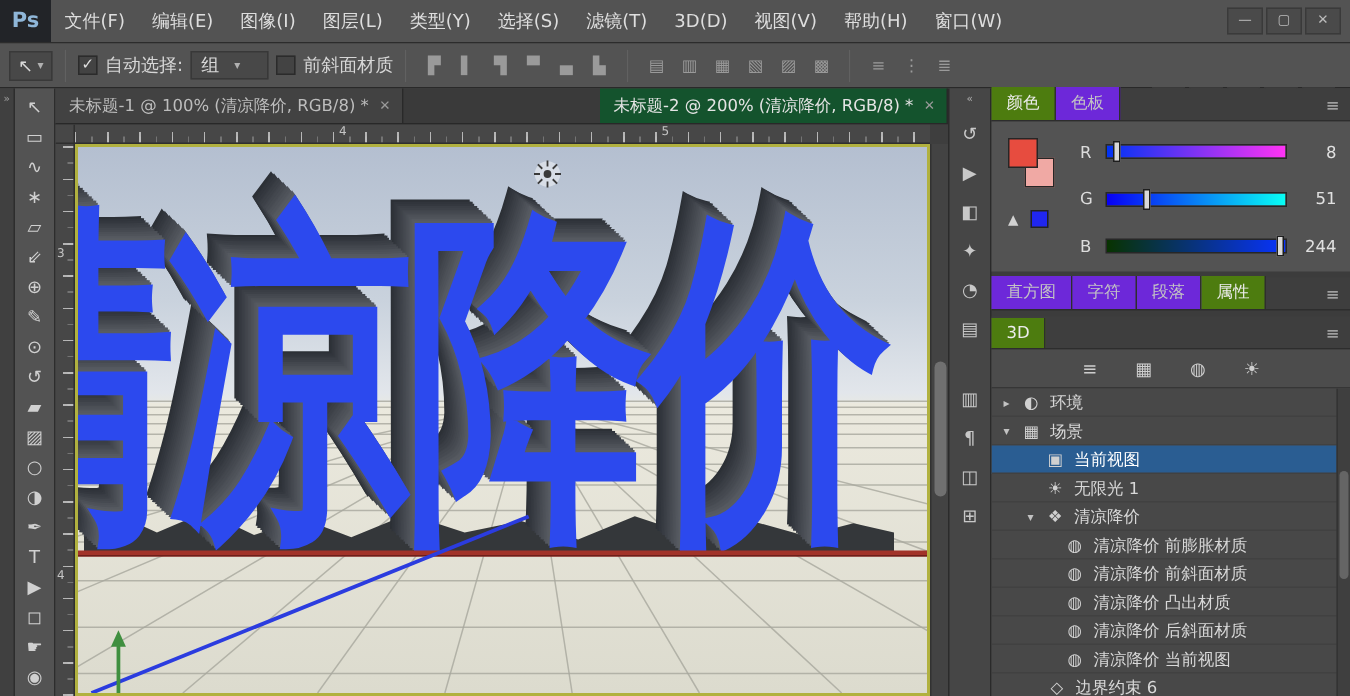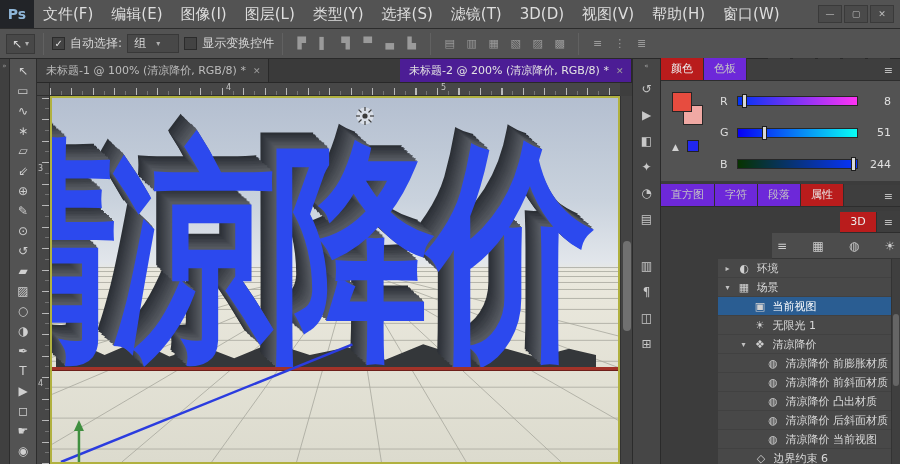--- a/index.html
+++ b/index.html
@@ -6,21 +6,21 @@
   html,body { width:900px; height:464px; overflow:hidden; }
   body {
     font-family:"DejaVu Sans","Liberation Sans",sans-serif;
     font-size:12px; color:#d9d9d9; background:#535353; user-select:none;
   }
   .app { width:900px; height:464px; display:flex; flex-direction:column; }
 
   
   .menubar { height:40px; background:#535353; border-bottom:1px solid #2c2c2c; display:flex; align-items:center; flex:0 0 28px; }
   .logo { width:34px; height:28px; background:#222428; color:#8fb6d8; font-weight:bold; font-size:14px; display:flex; align-items:center; justify-content:center; }
-  .menu-item { padding:0 9px; line-height:28px; font-size:15px; color:#dedede; cursor:default; white-space:nowrap; }
+  .menu-item { padding:0 9px; line-height:28px; font-size:12px; color:#dedede; cursor:default; white-space:nowrap; }
   .win-controls { margin-left:auto; display:flex; gap:2px; padding-right:6px; }
   .win-btn { width:24px; height:18px; display:flex; align-items:center; justify-content:center; color:#bdbdbd; font-size:9px; background:#4a4a4a; border:1px solid #3a3a3a; }
 
   
   .optionsbar { height:30px; background:#535353; border-bottom:1px solid #292929; display:flex; align-items:center; gap:5px; padding:0 6px; flex:0 0 30px; }
   .tool-chip { display:flex; align-items:center; gap:3px; background:#484848; border:1px solid #393939; padding:2px 5px; }
   .tc-icon { font-size:12px; color:#d8d8d8; }
   .tc-arrow { font-size:8px; color:#b0b0b0; }
   .opt-sep { width:1px; height:22px; background:#404040; border-right:1px solid #616161; margin:0 3px; flex:0 0 auto; }
   .checkbox { width:13px; height:13px; background:#434343; border:1px solid #2b2b2b; color:#e2e2e2; font-size:10px; line-height:11px; text-align:center; display:inline-block; }
@@ -34,21 +34,21 @@
   
   .workspace { flex:1; display:flex; min-height:0; }
   .left-edge { width:10px; background:#404040; border-right:1px solid #2d2d2d; color:#9a9a9a; font-size:7px; text-align:center; padding-top:3px; flex:0 0 10px; }
   .toolbar { width:27px; background:#535353; border-right:1px solid #2d2d2d; display:flex; flex-direction:column; align-items:center; padding-top:2px; flex:0 0 27px; }
   .tool { width:25px; height:20px; display:flex; align-items:center; justify-content:center; color:#d0d0d0; font-size:12px; }
 
   
   .docarea { flex:1; display:flex; flex-direction:column; min-width:0; background:#3c3c3c; }
   .tabbar { height:24px; background:#3a3a3a; border-bottom:1px solid #282828; display:flex; flex:0 0 24px;justify-content:space-between; }
   .doc-tab { display:flex; align-items:center; gap:7px; padding:0 9px; font-size:11px; color:#bdbdbd; background:#424242; border-right:1px solid #292929; white-space:nowrap; overflow:hidden; max-width:232px; }
-  .doc-tab.active { background:#4c1d95; color:#e4e4e4; }
+  .doc-tab.active { background:#14532d; color:#e4e4e4; }
   .tab-close { font-size:9px; color:#9b9b9b; }
 
   .canvaswrap { position:relative; flex:1; background:#3e3e3e; overflow:hidden; }
   .ruler-corner { position:absolute; left:0; top:0; width:13px; height:13px; background:#474747; border-right:1px solid #2f2f2f; border-bottom:1px solid #2f2f2f; z-index:5; }
   .ruler-top { position:absolute; left:13px; right:12px; top:0; height:13px; background-color:#474747;
     background-image:repeating-linear-gradient(90deg, rgba(200,200,200,.85) 0 1px, transparent 1px 21.5px), repeating-linear-gradient(90deg, rgba(160,160,160,.5) 0 1px, transparent 1px 10.75px);
     background-size:100% 7px, 100% 4px; background-position:left bottom, left bottom; background-repeat:repeat-x;
     border-bottom:1px solid #2f2f2f; z-index:4; }
   .ruler-left { position:absolute; left:0; top:13px; bottom:0; width:13px; background-color:#474747;
     background-image:repeating-linear-gradient(0deg, rgba(200,200,200,.85) 0 1px, transparent 1px 21.5px), repeating-linear-gradient(0deg, rgba(160,160,160,.5) 0 1px, transparent 1px 10.75px);
@@ -80,41 +80,41 @@
   
   .icondock { width:28px; background:#464646; border-left:1px solid #2b2b2b; display:flex; flex-direction:column; align-items:center; padding-top:3px; gap:7px; flex:0 0 28px; }
   .dock-head { font-size:7px; color:#a8a8a8; height:10px; }
   .dock-icon { width:22px; height:19px; display:flex; align-items:center; justify-content:center; color:#c8c8c8; font-size:12px; }
   .dock-gap { height:14px; }
 
   
   .rightdock { width:240px; background:#3c3c3c; border-left:1px solid #2a2a2a; display:flex; flex-direction:column; flex:0 0 240px; }
   .panel-header { height:22px; background:#3e3e3e; border-bottom:1px solid #2d2d2d; display:flex; align-items:flex-end; }
   .ptab { padding:3px 10px 4px; font-size:11px; color:#c4c4c4; background:#6d28d9; border-right:1px solid #2e2e2e; white-space:nowrap; }
-  .ptab.active { background:#b91c1c; color:#ececec; }
+  .ptab.active { background:#4d7c0f; color:#ececec; }
   .panel-menu { margin-left:auto; color:#bdbdbd; padding:0 7px 3px; font-size:11px; }
 
   .color-body { background:#535353; height:100px; padding:9px 9px 6px; display:flex; gap:8px; }
   .swatch-col { width:42px; position:relative; flex:0 0 42px; }
   .swatch-back { position:absolute; left:13px; top:15px; width:20px; height:20px; background:#f0a9a4; border:1px solid #262626; }
   .swatch-front { position:absolute; left:2px; top:2px; width:20px; height:20px; background:#e74c3f; border:1px solid #262626; }
   .gamut-warn { position:absolute; left:2px; top:52px; color:#d2d2d2; font-size:9px; }
   .gamut-swatch { position:absolute; left:17px; top:50px; width:12px; height:12px; background:#2026f0; border:1px solid #222; }
   .sliders { flex:1; display:flex; flex-direction:column; justify-content:space-between; padding:1px 0; }
   .srow { display:flex; align-items:center; gap:7px; height:20px; }
   .slabel { width:10px; font-size:11px; color:#dcdcdc; }
   .strack { flex:1; height:10px; border:1px solid #272727; position:relative; }
   .sthumb { position:absolute; top:-3px; width:5px; height:14px; background:#d8d8d8; border:1px solid #1e1e1e; }
   .sval { width:26px; text-align:right; font-size:11px; color:#e0e0e0; }
   #r-track { background:linear-gradient(90deg, rgb(0,51,244), rgb(255,51,244)); }
   #g-track { background:linear-gradient(90deg, rgb(8,0,244), rgb(8,255,244)); }
   #b-track { background:linear-gradient(90deg, rgb(8,51,0), rgb(8,51,255)); }
 
   .panel-group { margin-bottom:4px; }
-  .p3d { flex:1; display:flex; flex-direction:column; min-height:0;align-items:flex-end; }
+  .p3d { flex:1; display:flex; flex-direction:column; min-height:0; }
   .p3d-filter { height:26px; background:#4c4c4c; border-bottom:1px solid #363636; display:flex; align-items:center; justify-content:center; gap:16px; }
   .f-icon { color:#cdcdcd; font-size:12px; width:20px; text-align:center; }
   .p3d-tree { flex:1; background:#484848; position:relative; overflow:hidden; }
   .trow { height:19px; display:flex; align-items:center; border-bottom:1px solid #414141; font-size:11px; color:#d8d8d8; padding-right:12px; }
   .trow.selected { background:#2a5d92; color:#ffffff; }
   .lvl0 { padding-left:8px; } .lvl1 { padding-left:24px; } .lvl2 { padding-left:36px; } .lvl3 { padding-left:48px; }
   .t-expand { width:11px; font-size:8px; color:#c2c2c2; flex:0 0 11px; }
   .t-icon { width:15px; text-align:center; margin-right:5px; font-size:11px; color:#d0d0d0; flex:0 0 15px; }
   .t-label { white-space:nowrap; overflow:hidden; text-overflow:ellipsis; }
   .tree-scroll { position:absolute; right:0; top:0; bottom:0; width:9px; background:#3f3f3f; border-left:1px solid #333; }
@@ -151,21 +151,21 @@
       <span class="tc-arrow">▾</span>
     </div>
     <div class="opt-sep"></div>
     <span class="checkbox">✓</span>
     <span class="opt-label">自动选择:</span>
     <div class="dropdown">
       <span>组</span>
       <span class="tc-arrow">▾</span>
     </div>
     <span class="checkbox"></span>
-    <span class="opt-label">显示变换控件</span>
+    <span class="opt-label">前斜面材质</span>
     <div class="opt-sep"></div>
     <div class="icon-group">
       <span class="icon-btn">▛</span>
       <span class="icon-btn">▌</span>
       <span class="icon-btn">▜</span>
       <span class="icon-btn">▀</span>
       <span class="icon-btn">▄</span>
       <span class="icon-btn">▙</span>
     </div>
     <div class="opt-sep"></div>

